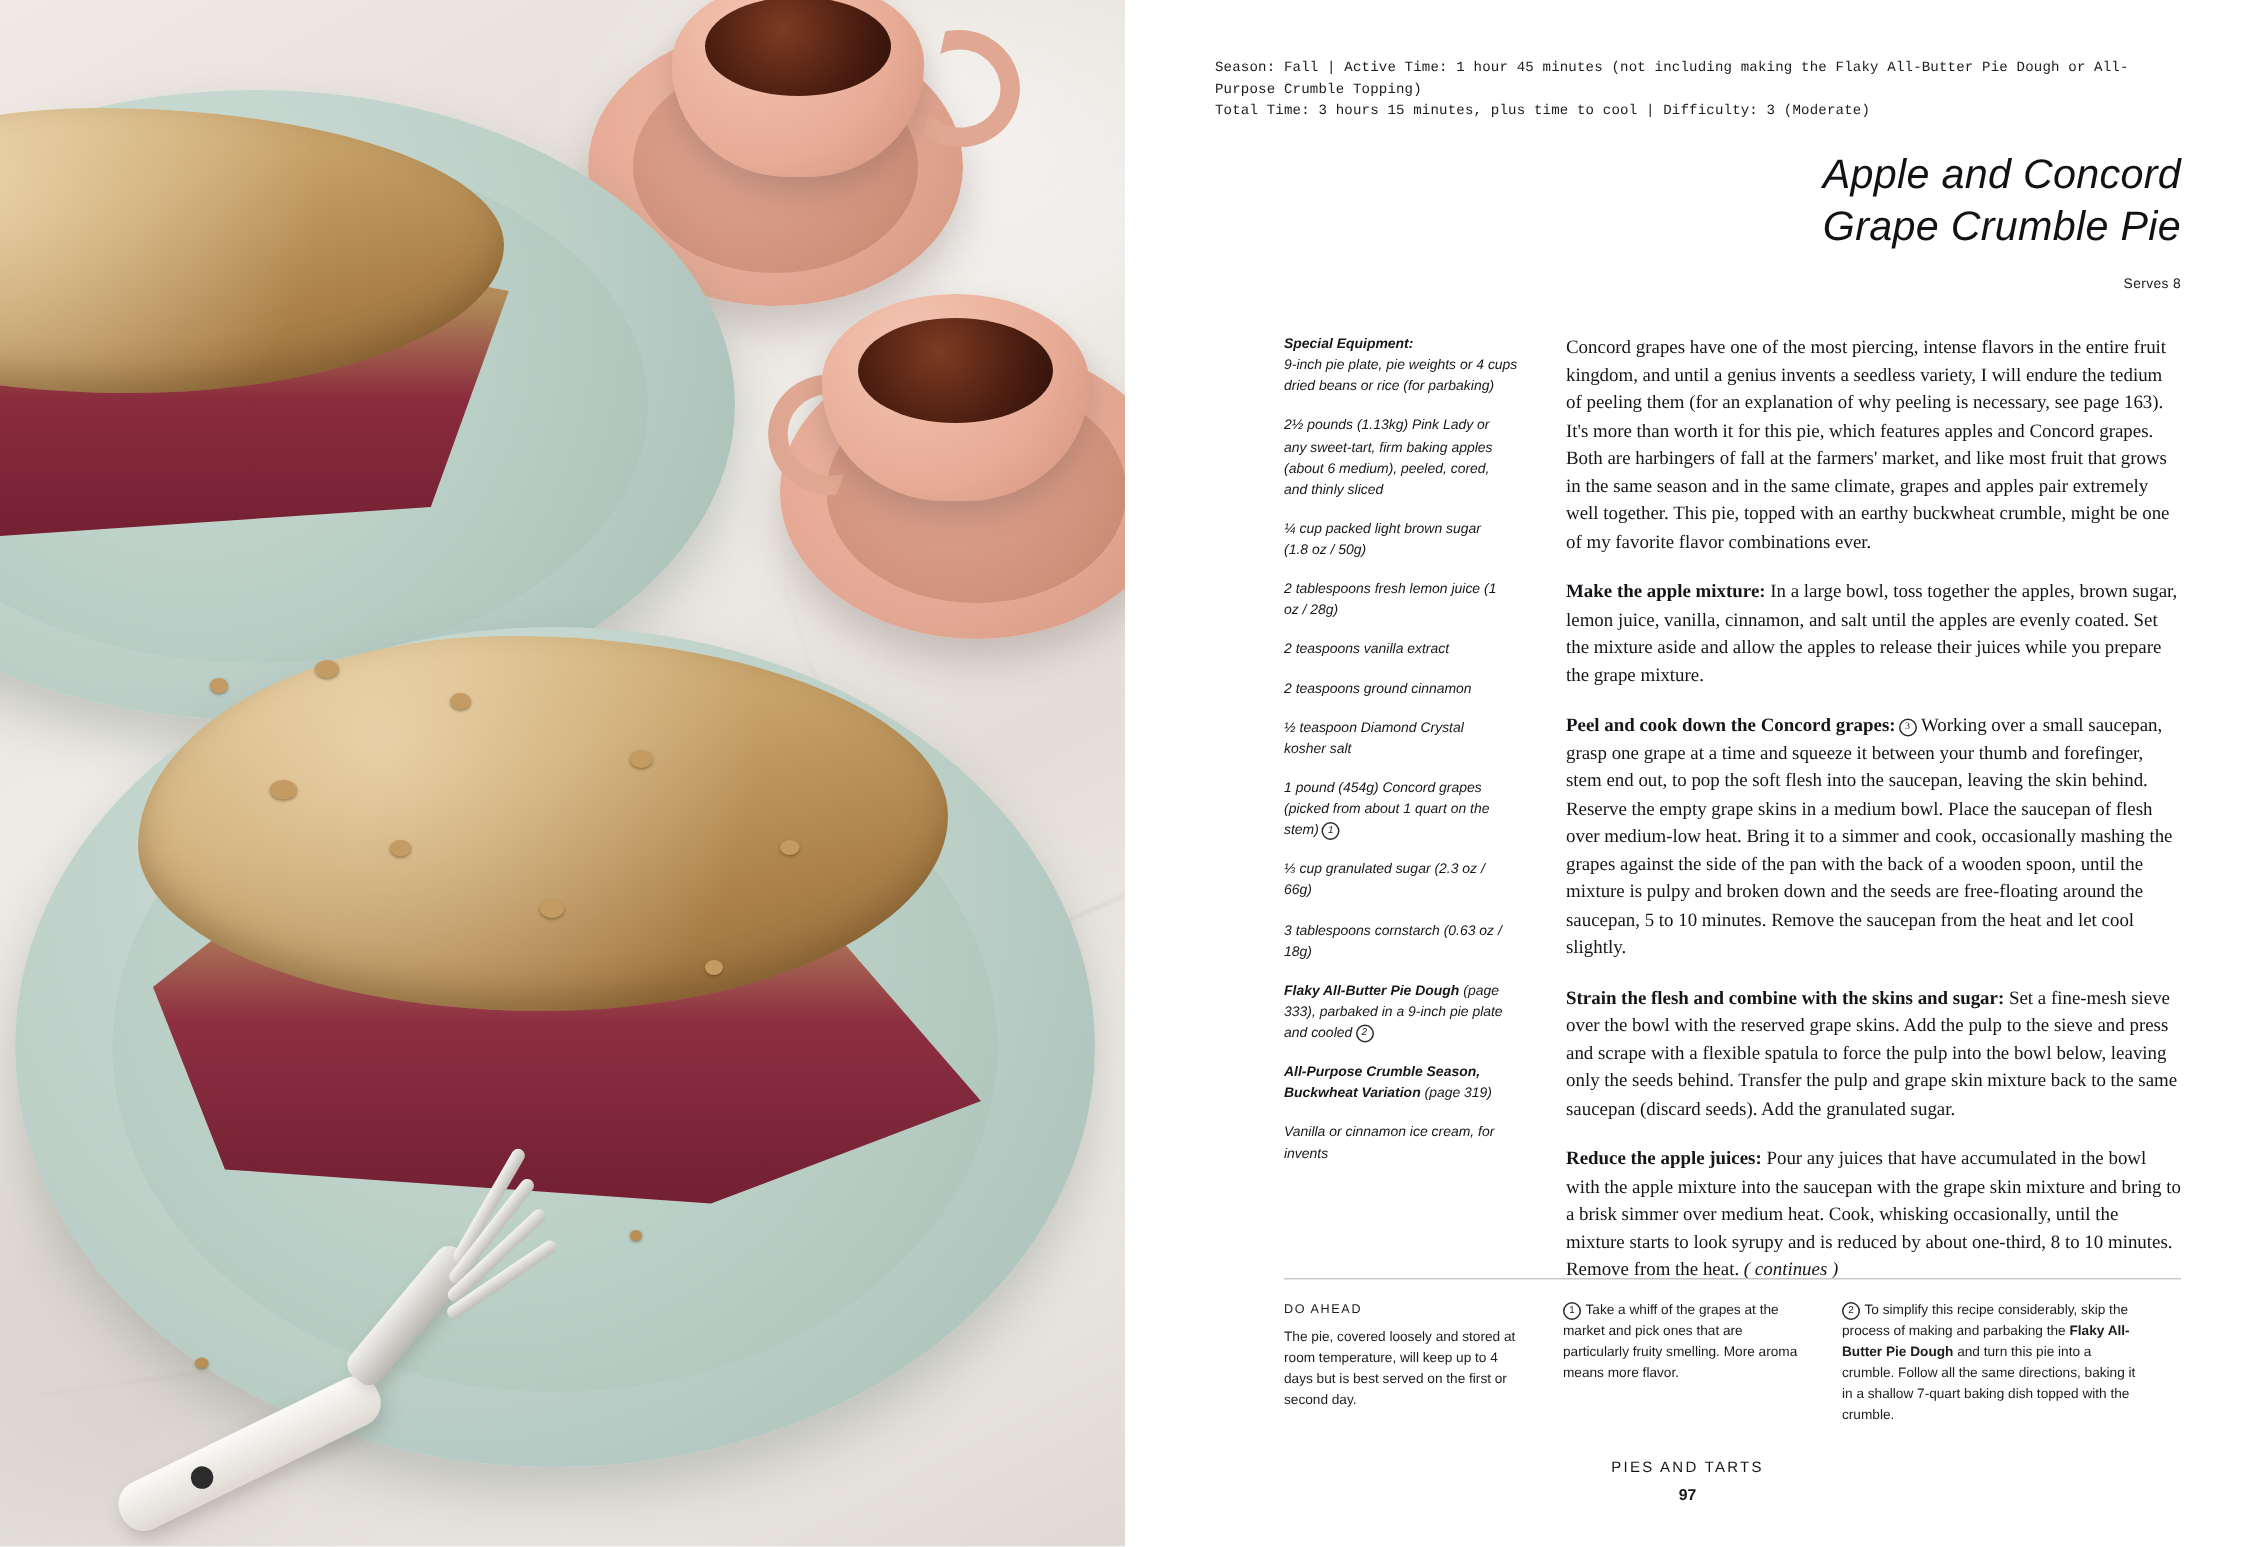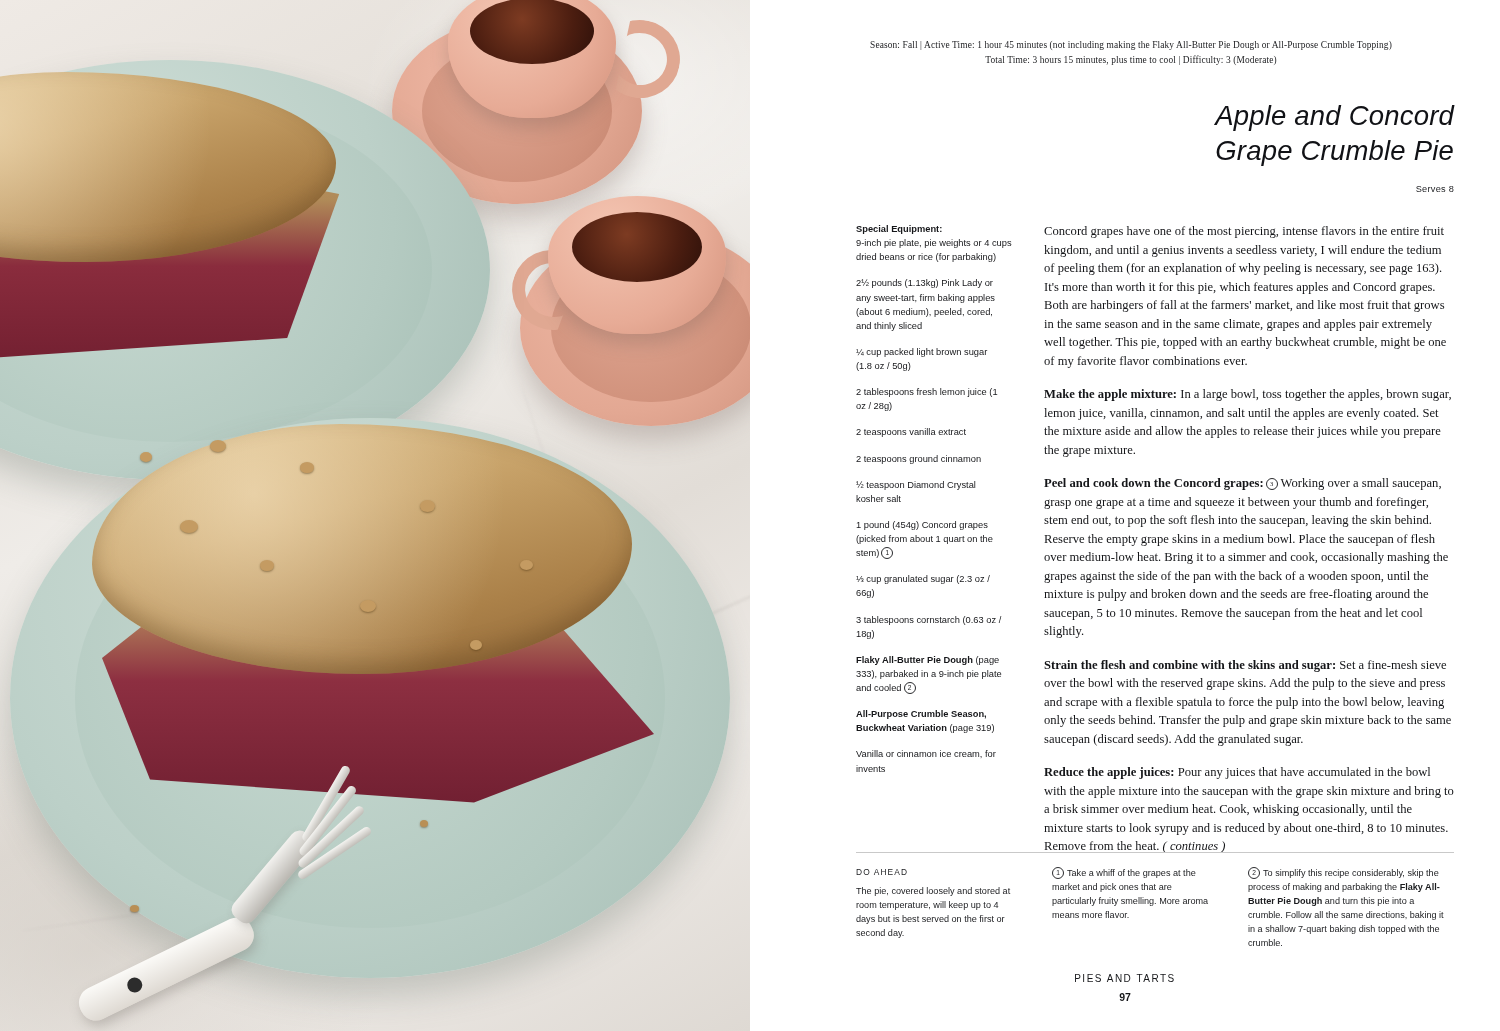--- a/index.html
+++ b/index.html
@@ -183,22 +183,22 @@
     height: 1031px;
     background: #ffffff;
     font-family: "Liberation Serif", serif;
     color: #16171a;
   }
   .header-meta {
     position: absolute;
     top: 38px;
     left: 60px;
     right: 48px;
-    text-align: center;
-    font-family: Liberation Serif, serif;
+    text-align: left;
+    font-family: Liberation Mono, monospace;
     font-size: 9.4px;
     line-height: 1.55;
     letter-spacing: .12px;
     color: #1b1c1f;
   }
   .title-block {
     position: absolute;
     top: 98px;
     left: 232px;
     right: 46px;
@@ -231,21 +231,21 @@
     gap: 30px;
   }
   .col-left {
     width: 158px;
     font-family: "Liberation Sans", sans-serif;
     font-size: 9.3px;
     line-height: 1.52;
     color: #16171a;
   }
   .col-left .eq-title { font-weight: 700; }
-  .col-left p { margin: 0 0 12px 0; }
+  .col-left p { margin: 0 0 12px 0; font-style: italic; }
   .col-left .ing { margin: 0 12px 12px 0; }
   .col-left .bold { font-weight: 700; }
   sup.note {
     display: inline-block;
     width: 10px; height: 10px;
     line-height: 10px;
     border: .7px solid #2a2b2e;
     border-radius: 50%;
     text-align: center;
     font-size: 6.6px;
@@ -272,21 +272,21 @@
     top: 852px;
     height: 1px;
     background: #c9c9c9;
   }
   .footer {
     position: absolute;
     left: 106px;
     right: 46px;
     top: 866px;
     display: flex;
-    gap: 32px;
+    gap: 22px;
     font-family: "Liberation Sans", sans-serif;
     font-size: 9.1px;
     line-height: 1.55;
     color: #1b1c1f;
   }
   .foot-col { width: 164px; }
   .foot-col.wide { width: 196px; }
   .foot-title {
     letter-spacing: 1.1px;
     font-size: 8.4px;

